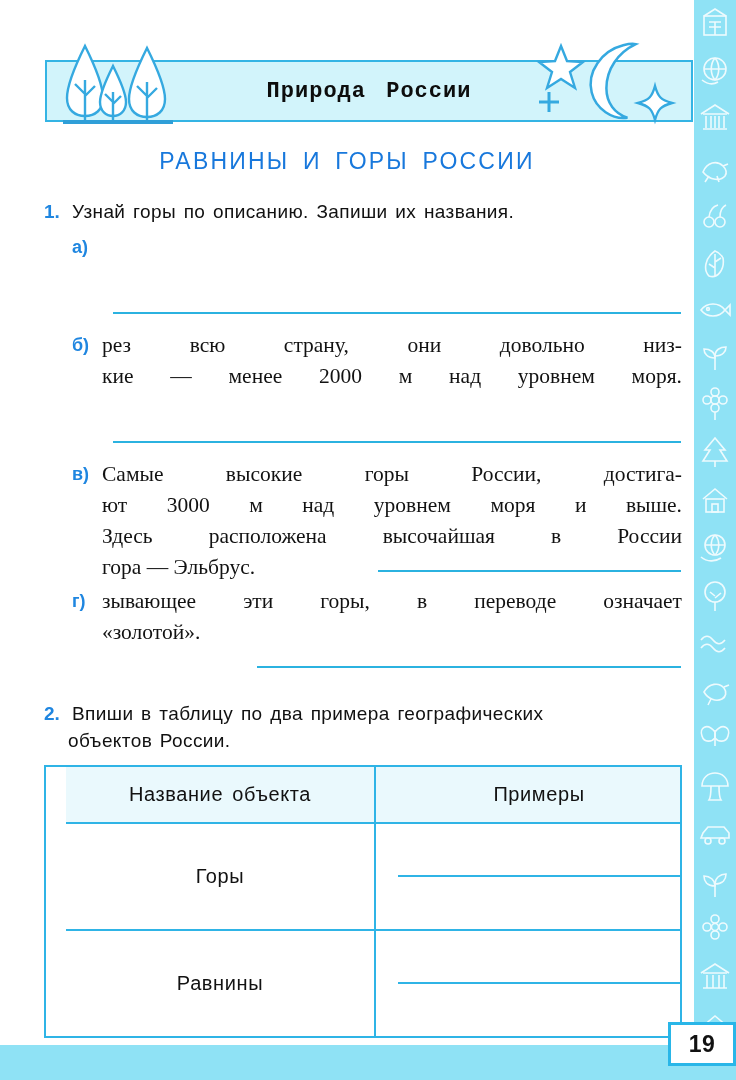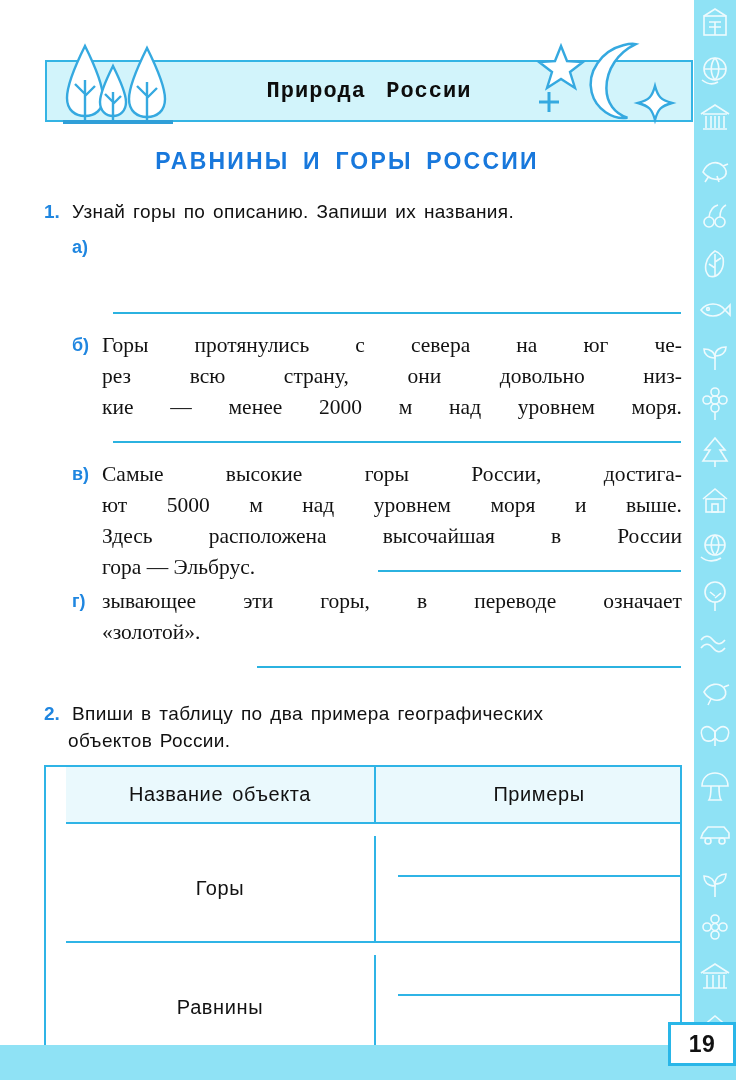--- a/index.html
+++ b/index.html
@@ -124,21 +124,21 @@
   #banner-wrap svg { display: block; overflow: visible; }
 
   
   #section-heading {
     position: absolute;
     left: 0;
     top: 148px;
     width: 694px;
     text-align: center;
     font-size: 23px;
-    font-weight: bold;
+    font-weight: normal;
     color: #1878dc;
     letter-spacing: 2.2px;
     word-spacing: 5px;
   }
 
   
   .task {
     position: absolute;
     left: 44px;
     width: 640px;
@@ -261,21 +261,21 @@
     height: 55px;
   }
   .t-head .cell-right {
     align-items: center;
     justify-content: center;
     flex-direction: row;
     font-size: 20px;
     color: #121212;
     letter-spacing: .6px;
   }
-  .t-body-row .cell-left { height: 105px; margin-top: 12px; }
+  .t-body-row .cell-left { height: 105px; }
   .blank-cell {
     height: 52.5px;
     box-sizing: border-box;
   }
   .blank-cell.top {
     border-bottom: 2.5px solid #2fb4e6;
   }
 </style>
 </head>
 <body>
@@ -329,32 +329,31 @@
   <div class="subitem" style="top:232px;">
     <div class="sub-letter">а)</div>
     <div class="sub-body">
     </div>
   </div>
   <div class="answer-line" style="left:113px; top:312px; width:568px;"></div>
 
   <div class="subitem" style="top:330px;">
     <div class="sub-letter">б)</div>
     <div class="sub-body">
-      <span class="jline">Горы протянулись с севера на юг че-</span>
       <span class="jline">рез всю страну, они довольно низ-</span>
       <span class="jline">кие — менее 2000 м над уровнем моря.</span>
     </div>
   </div>
   <div class="answer-line" style="left:113px; top:441px; width:568px;"></div>
 
   <div class="subitem" style="top:459px;">
     <div class="sub-letter">в)</div>
     <div class="sub-body">
       <span class="jline">Самые высокие горы России, достига-</span>
-      <span class="jline">ют 5000 м над уровнем моря и выше.</span>
+      <span class="jline">ют 3000 м над уровнем моря и выше.</span>
       <span class="jline">Здесь расположена высочайшая в России</span>
       <span class="jline-last">гора — Эльбрус.</span>
     </div>
   </div>
   <div class="answer-line" style="left:378px; top:570px; width:303px;"></div>
 
   <div class="subitem" style="top:586px;">
     <div class="sub-letter">г)</div>
     <div class="sub-body">
       <span class="jline">зывающее эти горы, в переводе означает</span>

